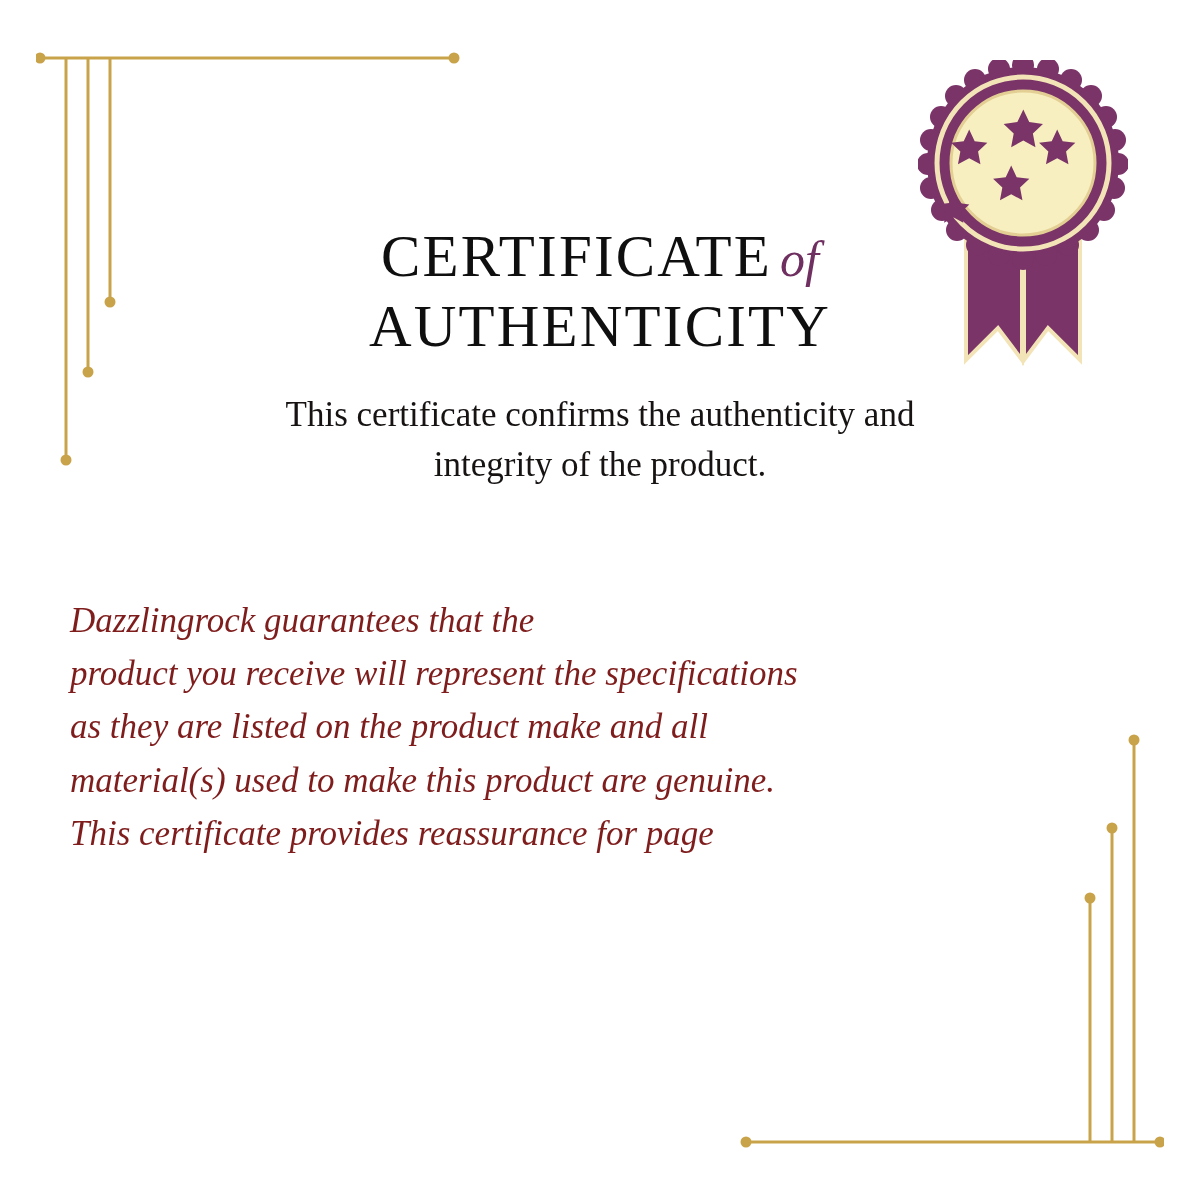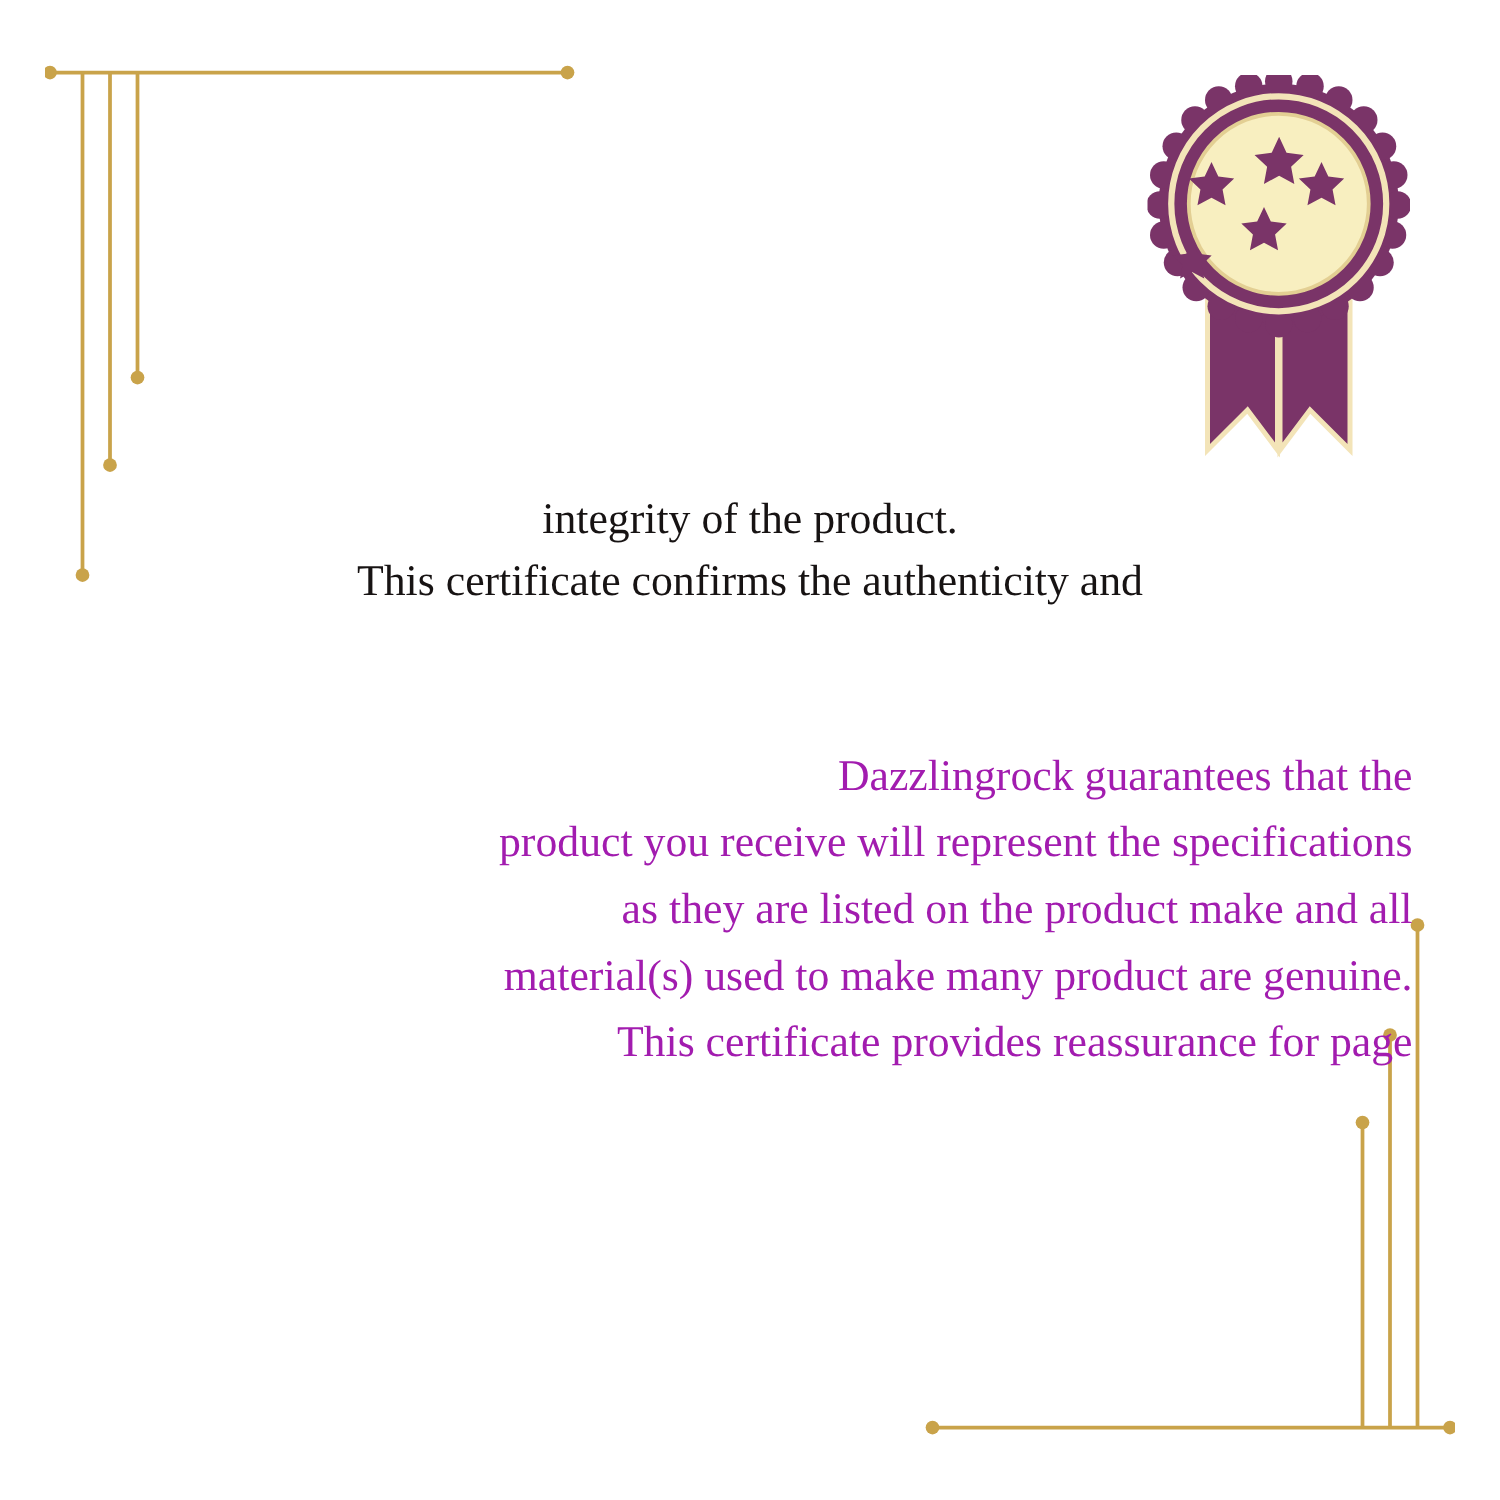--- a/index.html
+++ b/index.html
@@ -80,24 +80,25 @@
     line-height: 1.43;
     color: #171313;
   }
 
   
   .body-copy {
     position: absolute;
     left: 70px;
     top: 594px;
     width: 1060px;
-    text-align: right;
+    text-align: left;
     font-size: 35px;
     line-height: 1.52;
-    color: #a21caf;
+    color: #7f1d1d;
+    font-style: italic;
   }
   .body-copy .line {
     display: block;
     white-space: nowrap;
   }
 </style>
 </head>
 <body>
 
 <div class="certificate">
@@ -175,27 +176,35 @@
           <path d="M105 48 l7.6 16.2 17.6 2.3 -12.9 12.2 3.3 17.6 -15.6 -8.5 -15.6 8.5 3.3 -17.6 -12.9 -12.2 17.6 -2.3 Z" transform="translate(0,-2) scale(0.78) translate(30,18)"></path>
           <path d="M105 48 l7.6 16.2 17.6 2.3 -12.9 12.2 3.3 17.6 -15.6 -8.5 -15.6 8.5 3.3 -17.6 -12.9 -12.2 17.6 -2.3 Z" transform="translate(-46,22) scale(0.72) translate(30,18)"></path>
           <path d="M105 48 l7.6 16.2 17.6 2.3 -12.9 12.2 3.3 17.6 -15.6 -8.5 -15.6 8.5 3.3 -17.6 -12.9 -12.2 17.6 -2.3 Z" transform="translate(42,22) scale(0.72) translate(30,18)"></path>
           <path d="M105 48 l7.6 16.2 17.6 2.3 -12.9 12.2 3.3 17.6 -15.6 -8.5 -15.6 8.5 3.3 -17.6 -12.9 -12.2 17.6 -2.3 Z" transform="translate(-4,58) scale(0.72) translate(30,18)"></path>
           <path d="M105 48 l7.6 16.2 17.6 2.3 -12.9 12.2 3.3 17.6 -15.6 -8.5 -15.6 8.5 3.3 -17.6 -12.9 -12.2 17.6 -2.3 Z" transform="translate(-48,92) scale(0.62) translate(30,18)"></path>
         </g>
       </g>
     </svg>
   </div>
 
+  <div class="heading">
+    <div class="heading-line heading-line-1">
+      <span>CERTIFICATE</span><span class="word-of">of</span>
+    </div>
+    <div class="heading-line">
+      <span>AUTHENTICITY</span>
+    </div>
+  </div>
 
   <div class="intro">
+    <div>This certificate confirms the authenticity and</div>
     <div>integrity of the product.</div>
-    <div>This certificate confirms the authenticity and</div>
   </div>
 
   <div class="body-copy">
     <span class="line">Dazzlingrock guarantees that the</span>
     <span class="line">product you receive will represent the specifications</span>
     <span class="line">as they are listed on the product make and all</span>
-    <span class="line">material(s) used to make many product are genuine.</span>
+    <span class="line">material(s) used to make this product are genuine.</span>
     <span class="line">This certificate provides reassurance for page</span>
   </div>
 
 </div>
 
 </body></html>

